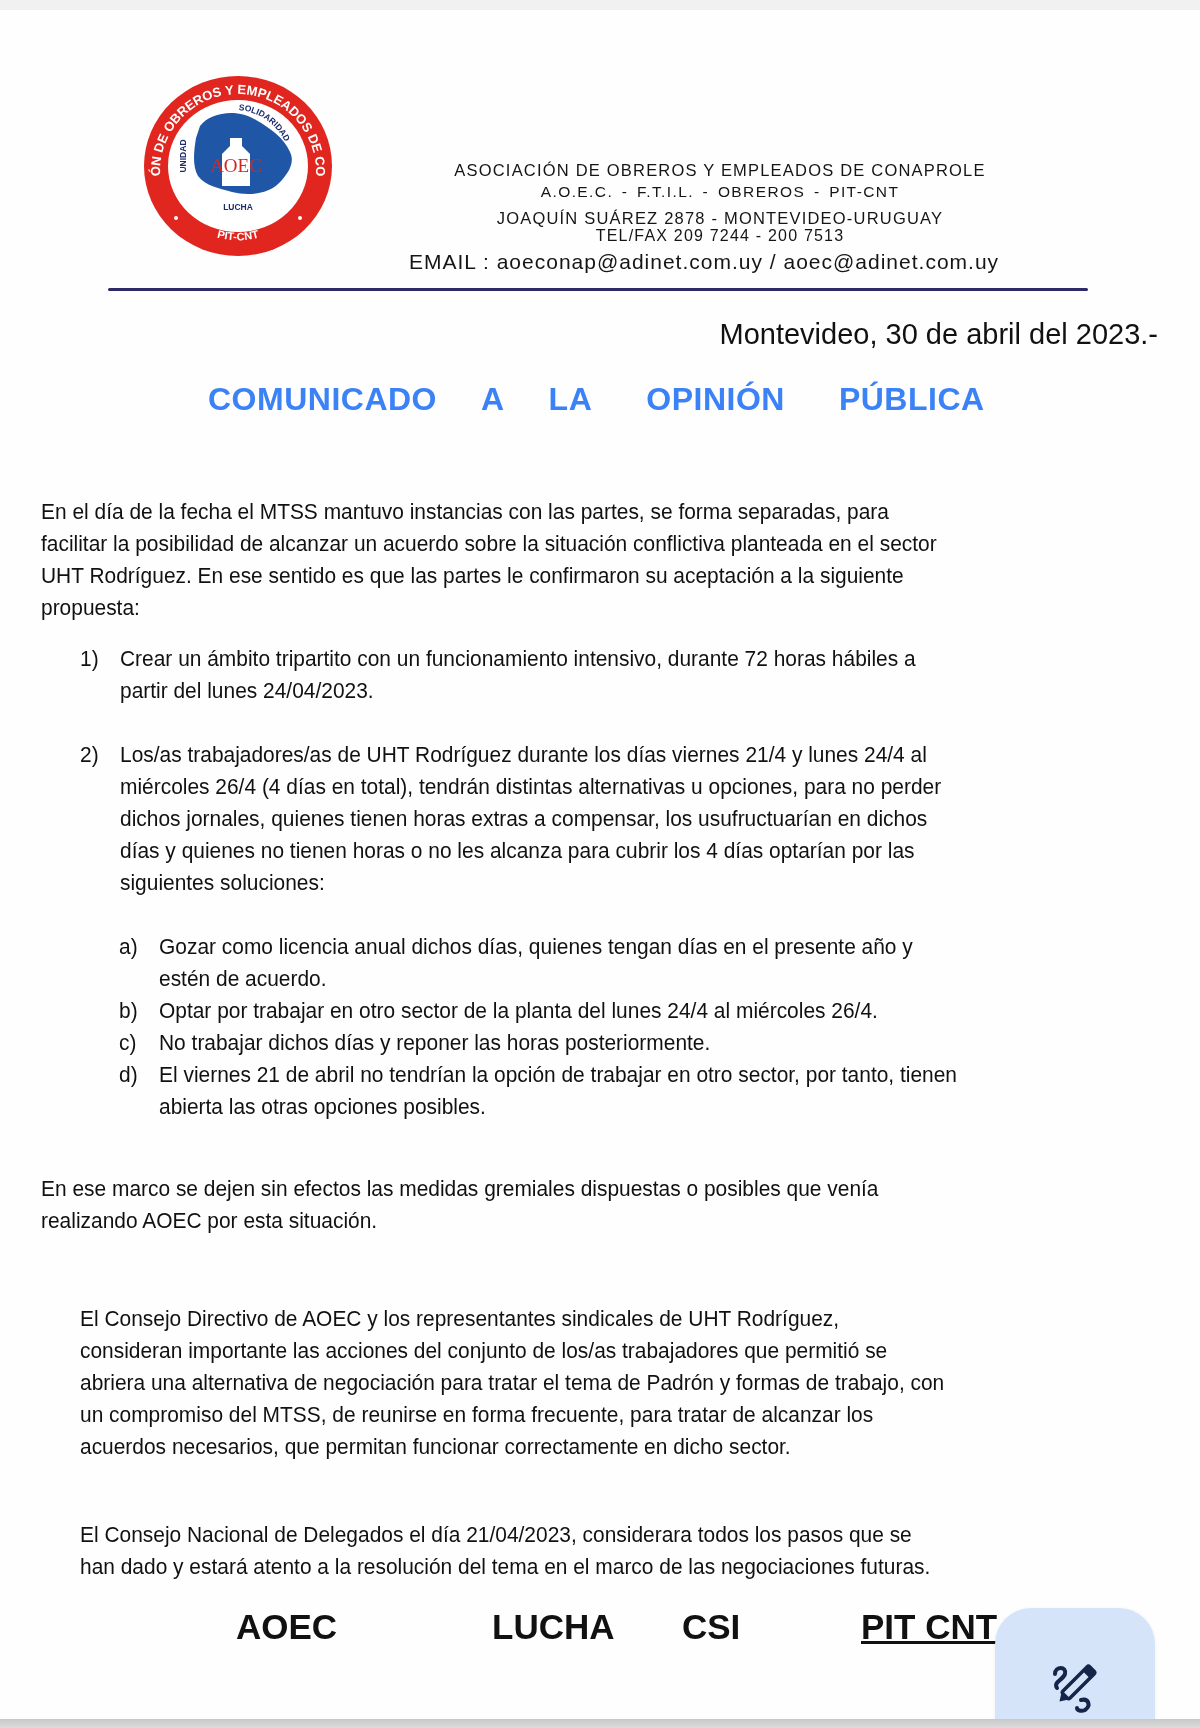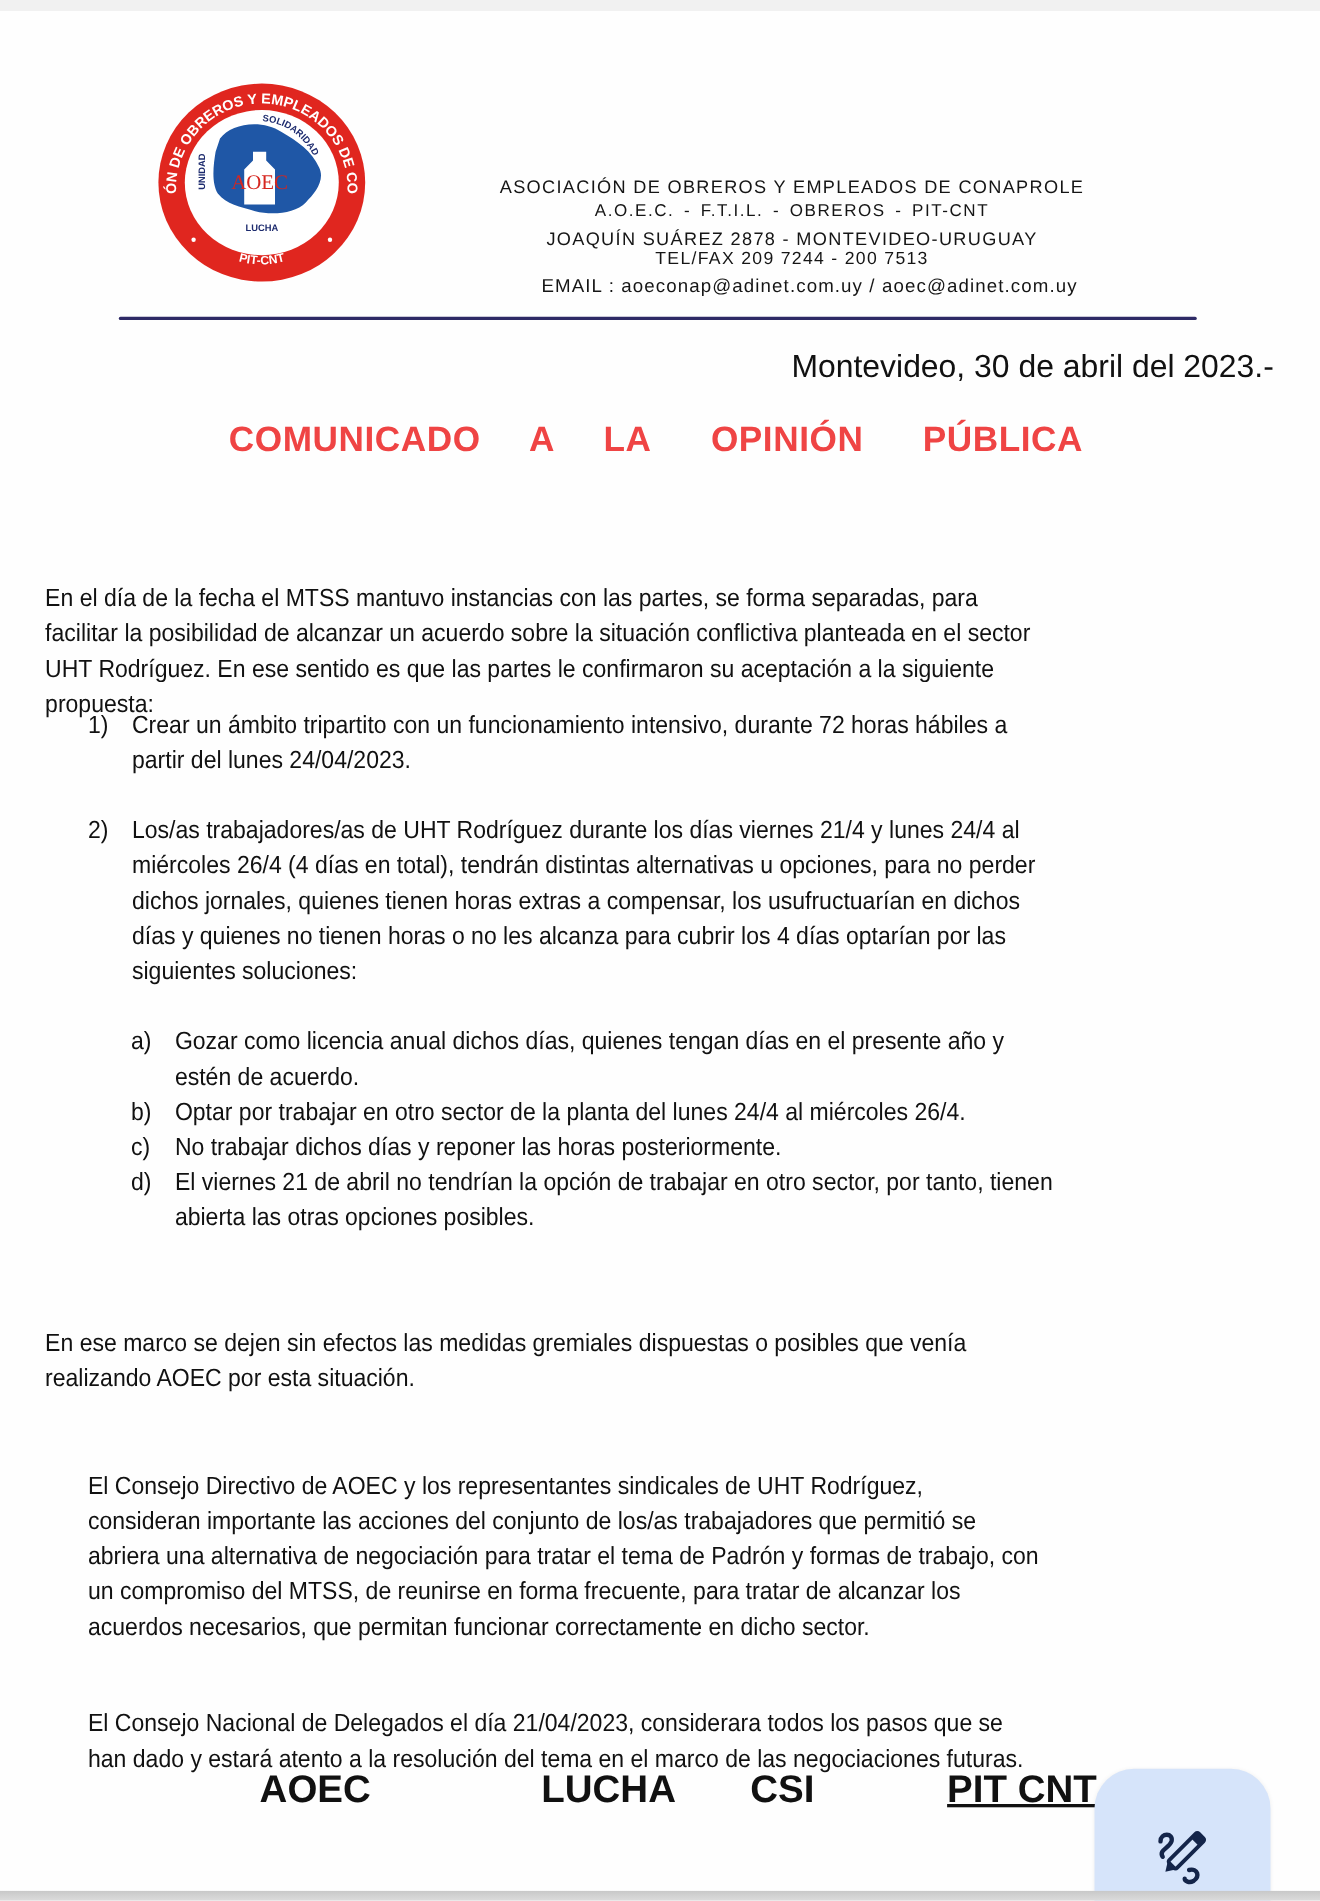--- a/index.html
+++ b/index.html
@@ -15,30 +15,30 @@
 
     
     .logo { position: absolute; left: 138px; top: 68px; width: 200px; height: 190px; }
 
     
     .lh { position: absolute; text-align: center; color: #151515; white-space: nowrap; }
     .lh1 { left: 375px; top: 161px; width: 690px; font-size: 16.5px; letter-spacing: 1.2px; }
     .lh2 { left: 375px; top: 183px; width: 690px; font-size: 15.5px; letter-spacing: 1.4px; word-spacing: 3px; }
     .lh3 { left: 375px; top: 209px; width: 690px; font-size: 16.5px; letter-spacing: 1.2px; }
     .lh4 { left: 375px; top: 227px; width: 690px; font-size: 16px; letter-spacing: 1.2px; }
-    .lh5 { left: 391px; top: 250px; width: 690px; font-size: 17px; letter-spacing: 1px; }
+    .lh5 { left: 359px; top: 250px; width: 690px; font-size: 21px; letter-spacing: 1px; }
     .rule { position: absolute; left: 108px; top: 288px; width: 980px; height: 3px; background: #2e2a66; border-radius: 2px; }
 
     .date { position: absolute; right: 42px; top: 318px; font-size: 29px; color: #111;
       font-family: "Liberation Sans Narrow", "Liberation Sans", sans-serif; }
-    .title { position: absolute; left: 208px; top: 381px; font-size: 32px; font-weight: bold; color: #ef4444;
+    .title { position: absolute; left: 208px; top: 381px; font-size: 32px; font-weight: bold; color: #3b82f6;
       letter-spacing: 0.5px; }
     .title span { display: inline-block; }
 
-    .p { position: absolute; font-size: 22.5px; line-height: 32px; color: #111; transform-origin: left top; margin-top: 32px; }
+    .p { position: absolute; font-size: 22.5px; line-height: 32px; color: #111; transform-origin: left top; }
     .p1 { left: 41px; top: 496px; width: 1130px; }
     .li { position: absolute; font-size: 22.5px; line-height: 32px; color: #111; }
     .li .num { position: absolute; left: 0; top: 0; }
     .li .txt { position: absolute; left: 40px; top: 0; }
     .item1 { left: 80px; top: 643px; width: 1080px; }
     .item2 { left: 80px; top: 739px; width: 1080px; }
     .sa { left: 119px; top: 931px; width: 1060px; }
     .sb { left: 119px; top: 995px; width: 1060px; }
     .sc { left: 119px; top: 1027px; width: 1060px; }
     .sd { left: 119px; top: 1059px; width: 1060px; }

